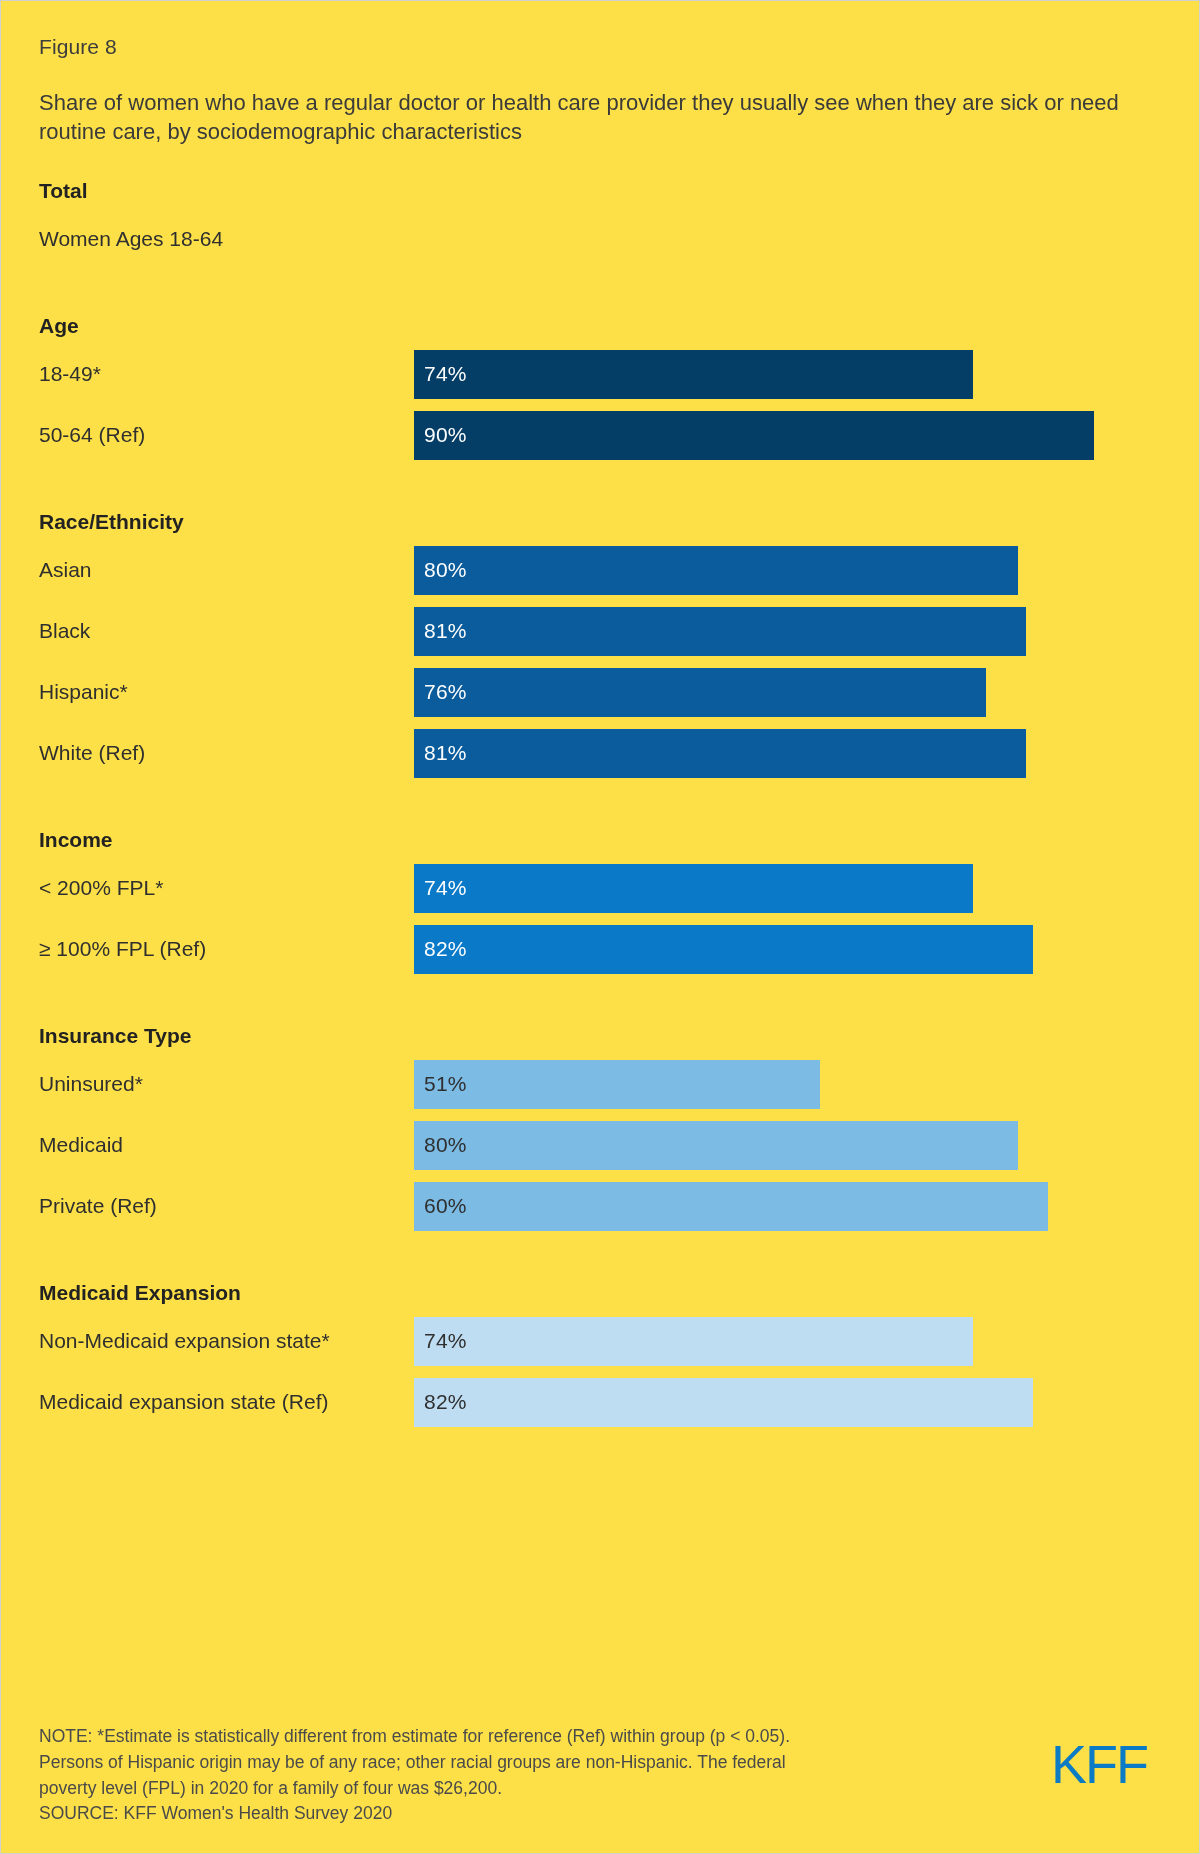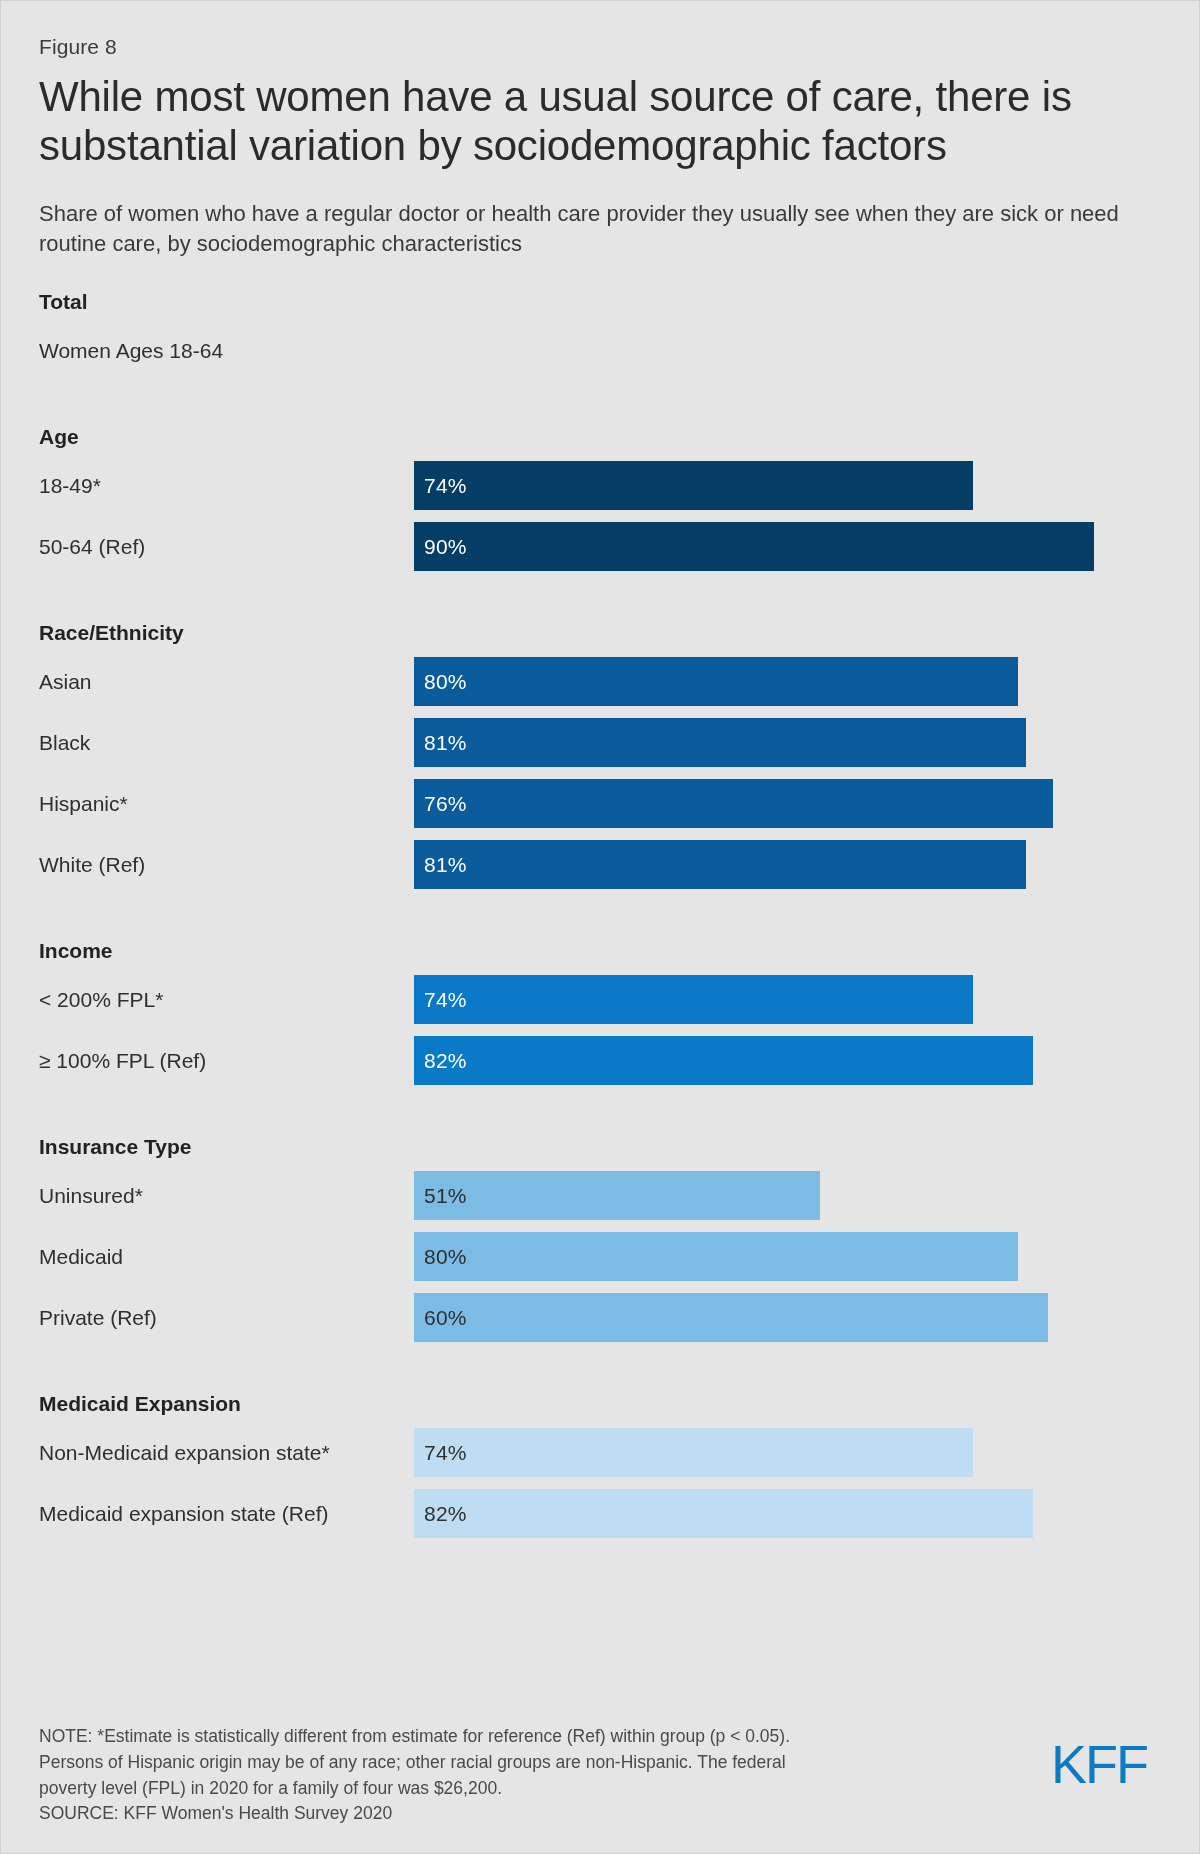--- a/index.html
+++ b/index.html
@@ -6,21 +6,21 @@
   html, body {
     width: 1200px;
     height: 1854px;
     background: #ffffff;
     font-family: "Liberation Sans", sans-serif;
   }
   #figure-card {
     position: relative;
     width: 1200px;
     height: 1854px;
-    background: #e5e5e5;
+    background: #fde047;
     border: 1px solid #d0d0d0;
     padding: 0;
     overflow: hidden;
   }
   .inner {
     padding: 34px 38px 0 38px;
   }
   .fig-num {
     font-size: 21px;
     color: #3c3c3c;
@@ -112,21 +112,20 @@
     line-height: 1;
     font-family: "Liberation Sans", sans-serif;
   }
 </style>
 </head>
 <body>
 
 <div id="figure-card">
   <div class="inner">
     <div class="fig-num">Figure 8</div>
-    <div class="fig-title">While most women have a usual source of care, there is substantial variation by sociodemographic factors</div>
     <div class="fig-subtitle">Share of women who have a regular doctor or health care provider they usually see when they are sick or need routine care, by sociodemographic characteristics</div>
 
     <div class="chart" id="chart">
         <div class="group">
           <div class="group-header">Total</div>
           <div class="row">
             <div class="row-label">Women Ages 18-64</div>
           </div>
         </div>
         <div class="group-gap"></div>
@@ -156,21 +155,21 @@
           </div>
           <div class="row">
             <div class="row-label">Black</div>
             <div class="bar-area">
               <div class="bar" style="width: 611.55px; background: rgb(10, 92, 156); color: rgb(255, 255, 255);">81%</div>
             </div>
           </div>
           <div class="row">
             <div class="row-label">Hispanic*</div>
             <div class="bar-area">
-              <div class="bar" style="width: 639px; background: rgb(10, 92, 156); color: rgb(255, 255, 255);">76%</div>
+              <div class="bar" style="width: 572px; background: rgb(10, 92, 156); color: rgb(255, 255, 255);">76%</div>
             </div>
           </div>
           <div class="row">
             <div class="row-label">White (Ref)</div>
             <div class="bar-area">
               <div class="bar" style="width: 611.55px; background: rgb(10, 92, 156); color: rgb(255, 255, 255);">81%</div>
             </div>
           </div>
         </div>
         <div class="group-gap"></div>

